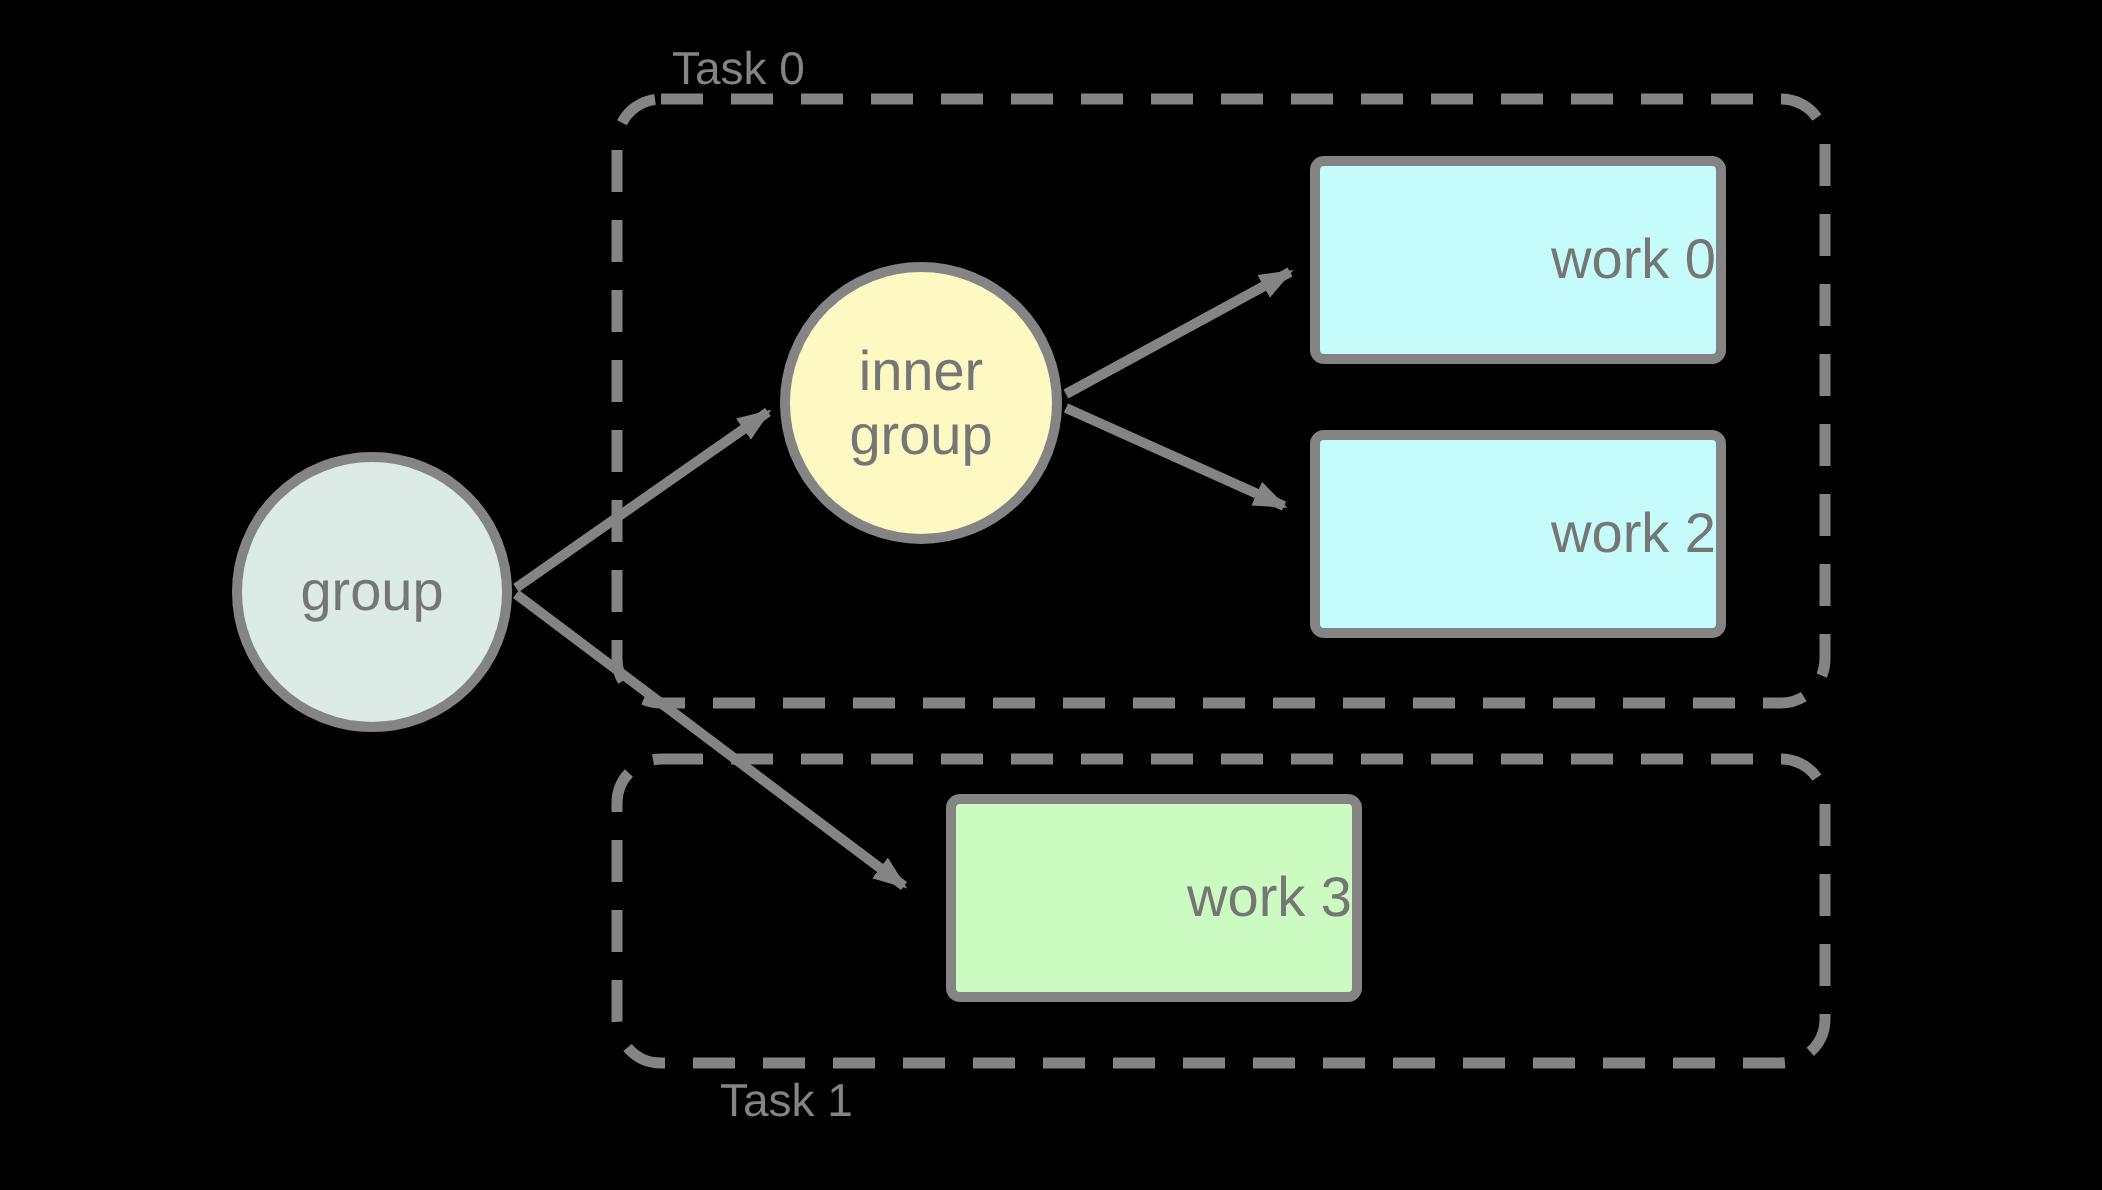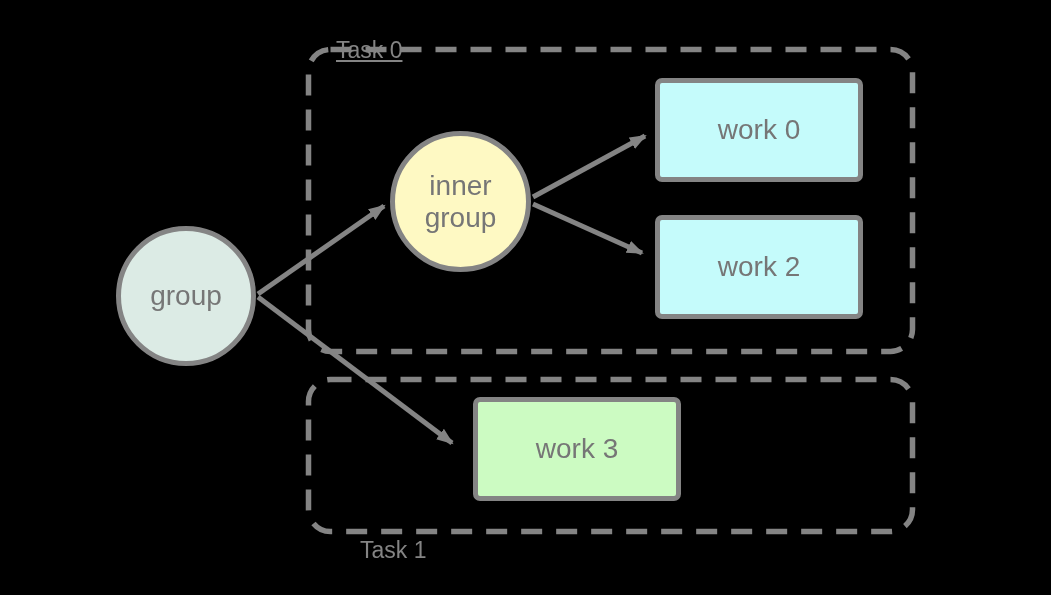--- a/index.html
+++ b/index.html
@@ -22,37 +22,37 @@
     width: 1051px;
     height: 595px;
   }
   .task-label {
     position: absolute;
     color: #848484;
     font-size: 23px;
     line-height: 23px;
     white-space: nowrap;
   }
-  .task-label.task0 { left: 336px; top: 39px; text-decoration: underline; }
+  .task-label.task0 { left: 336px; top: 23px; }
   .task-label.task1 { left: 336px; top: 539px; margin-left: 24px; }
   .node {
     position: absolute;
     box-sizing: border-box;
     border: 5px solid #848484;
     display: flex;
     flex-direction: column;
     align-items: center;
     justify-content: center;
     color: #767676;
     font-size: 28px;
     line-height: 32px;
     text-align: center;
   }
   .node.circle { border-radius: 50%; }
-  .node.rect { border-radius: 7px; }
+  .node.rect { border-radius: 7px; align-items: flex-end; }
   .node.group-node {
     left: 116px; top: 226px; width: 140px; height: 140px;
     background: #dcebe5;
   }
   .node.inner-group-node {
     left: 390px; top: 131px; width: 141px; height: 141px;
     background: #fef9c3;
   }
   .node.work0-node {
     left: 655px; top: 78px; width: 208px; height: 104px;

